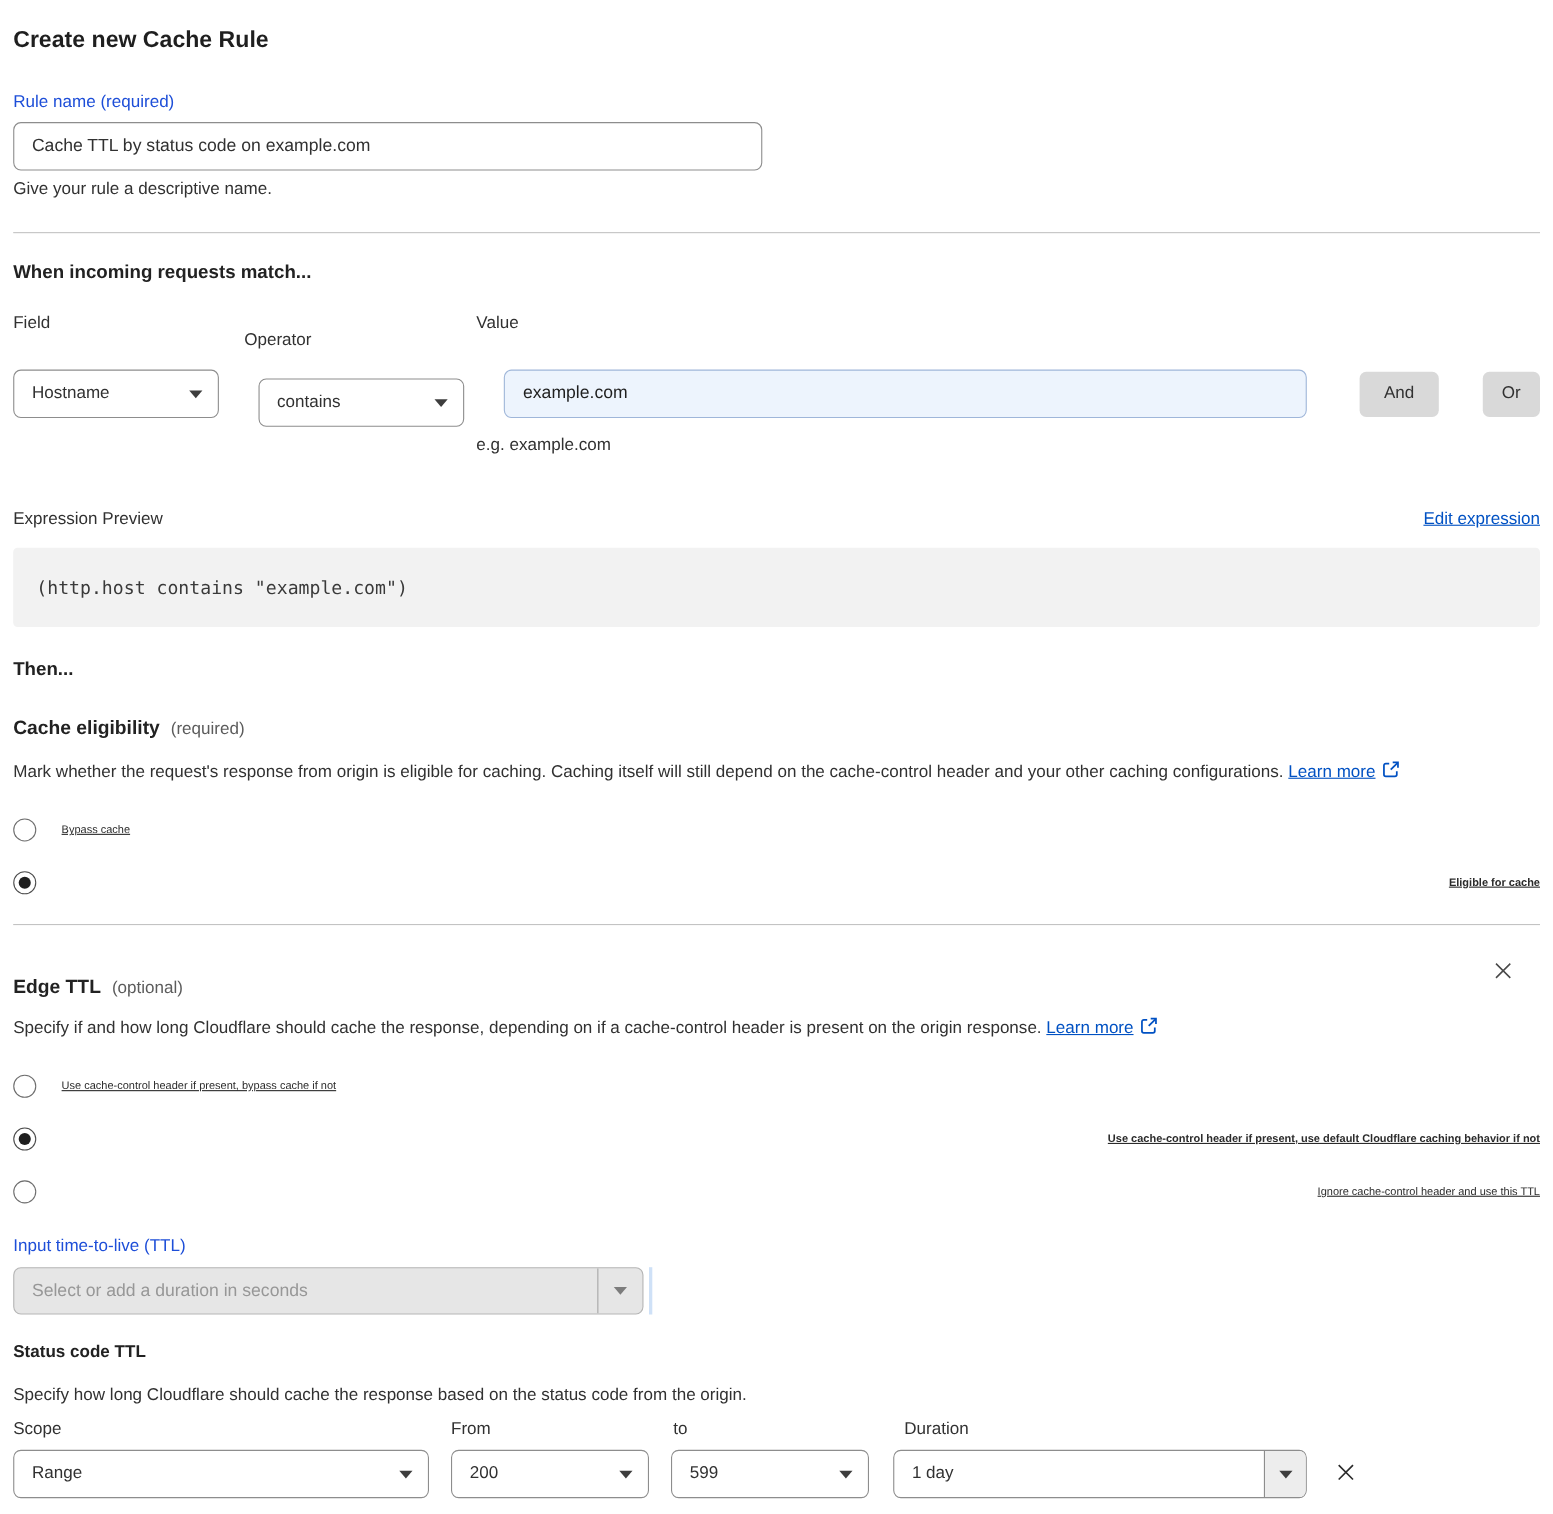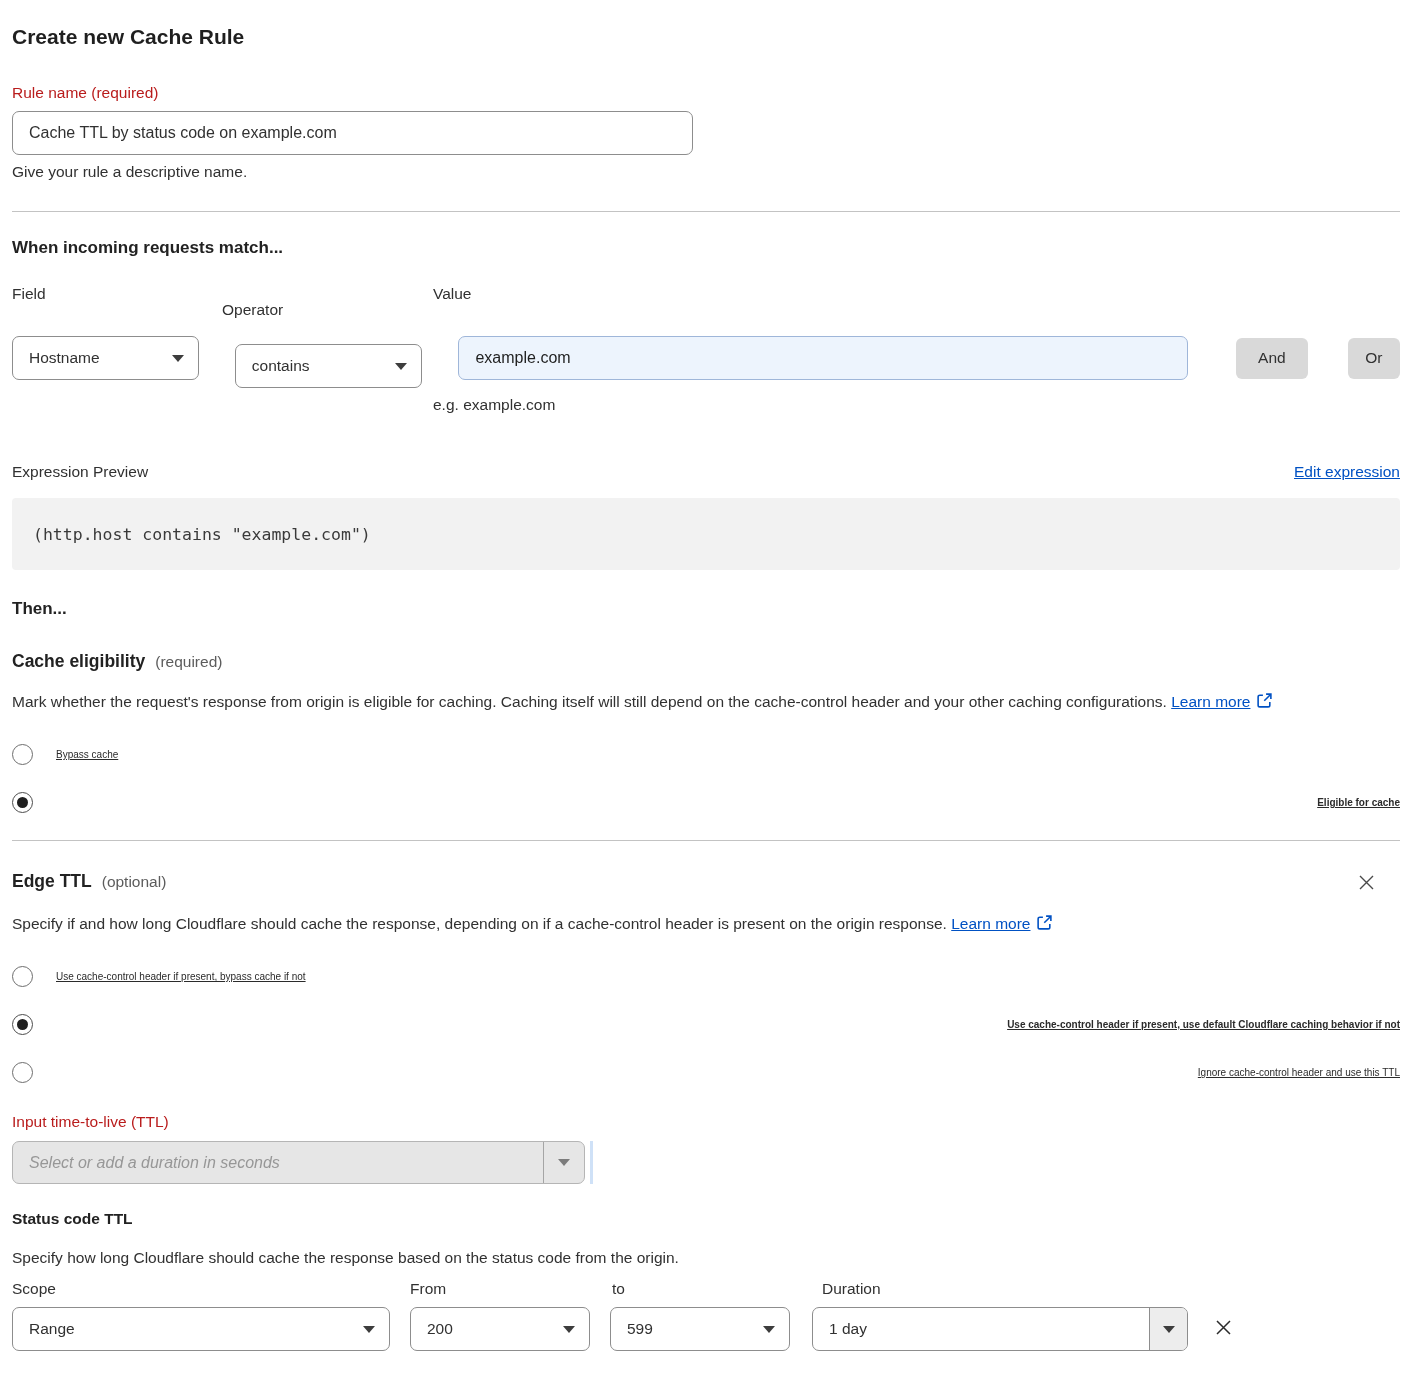--- a/index.html
+++ b/index.html
@@ -8,21 +8,21 @@
     width: 1412px; height: 1376px;
     font-family: "Liberation Sans", sans-serif;
     color: #313131;
     font-size: 15.5px;
     overflow: hidden;
   }
   .container { padding: 0 12px; }
 
   .page-title { font-size: 21px; font-weight: 700; color: #1f1f1f; padding-top: 25px; }
 
-  .field-label { margin-top: 35px; font-size: 15.5px; color: #b91c1c; }
+  .field-label { margin-top: 35px; font-size: 15.5px; color: #1d4ed8; }
 
   .text-input {
     display: block; margin-top: 9px; width: 681px; height: 44px;
     border: 1px solid #8d8d8d; border-radius: 7px;
     padding: 0 16px; font-size: 16px; color: #313131;
     font-family: "Liberation Sans", sans-serif; background: #fff; outline: none;
   }
   .hint { margin-top: 8px; color: #313131; }
 
   .divider { margin-top: 30px; border: none; border-top: 1px solid #c3c3c3; height: 0; }
@@ -104,21 +104,21 @@
 
   .divider-2 { margin-top: 27px; }
 
   .edge-header-row { margin-top: 30px; display: flex; justify-content: space-between; align-items: flex-start; }
   .close-btn { background: none; border: none; cursor: pointer; padding: 2px; margin-right: 22px; }
 
   .ttl-label { margin-top: 30px; }
   .ttl-select-wrap { margin-top: 10px; display: flex; align-items: stretch; }
   .select-disabled {
     width: 573px; height: 43px; background: #e6e6e6; border: 1px solid #b5b5b5;
-    border-radius: 7px; padding: 0; overflow: hidden; cursor: default; font-style: italic;
+    border-radius: 7px; padding: 0; overflow: hidden; cursor: default;
   }
   .select-disabled .select-placeholder { color: #979797; font-size: 16px; padding-left: 16px; }
   .ttl-arrow-box {
     width: 41px; align-self: stretch; border-left: 1px solid #a5a5a5;
     display: flex; align-items: center; justify-content: center;
   }
   .ttl-sliver { width: 3px; height: 43px; background: #cfe1f7; margin-left: 5px; }
 
   .status-heading { margin-top: 26px; font-size: 15.5px; font-weight: 700; color: #222; }
   .status-desc { margin-top: 21px; }
@@ -211,21 +211,21 @@
   <div class="radio-row mt-radio-2 selected">
     <span class="radio">
         <span class="radio-inner"></span>
       </span>
     <span class="radio-label">Eligible for cache</span>
   </div>
 
   <hr class="divider divider-2">
 
   <div class="edge-header-row">
-    <div class="sub-heading-row" style="margin-top:0">
+    <div class="sub-heading-row" style="margin-top:16px">
       <span class="sub-heading">Edge TTL</span>
       <span class="qualifier">(optional)</span>
     </div>
     <button class="close-btn"><span><svg width="19" height="19" viewBox="0 0 19 19">
             <path d="M3 3 L16 16 M16 3 L3 16" stroke="#4a4a4a" stroke-width="1.4" fill="none"></path>
           </svg></span></button>
   </div>
   <div class="desc desc-edge"><span>Specify if and how long Cloudflare should cache the response, depending on if a cache-control header is present on the origin response.</span>
     <a class="learn-link">Learn more</a><span class="ext-icon"><svg width="17" height="17" viewBox="0 0 16 16">
           <path d="M6.5 3H3.6C2.7 3 2 3.7 2 4.6v7.8C2 13.3 2.7 14 3.6 14h7.8c.9 0 1.6-.7 1.6-1.6V9.5" fill="none" stroke="#0051c3" stroke-width="1.5"></path>

